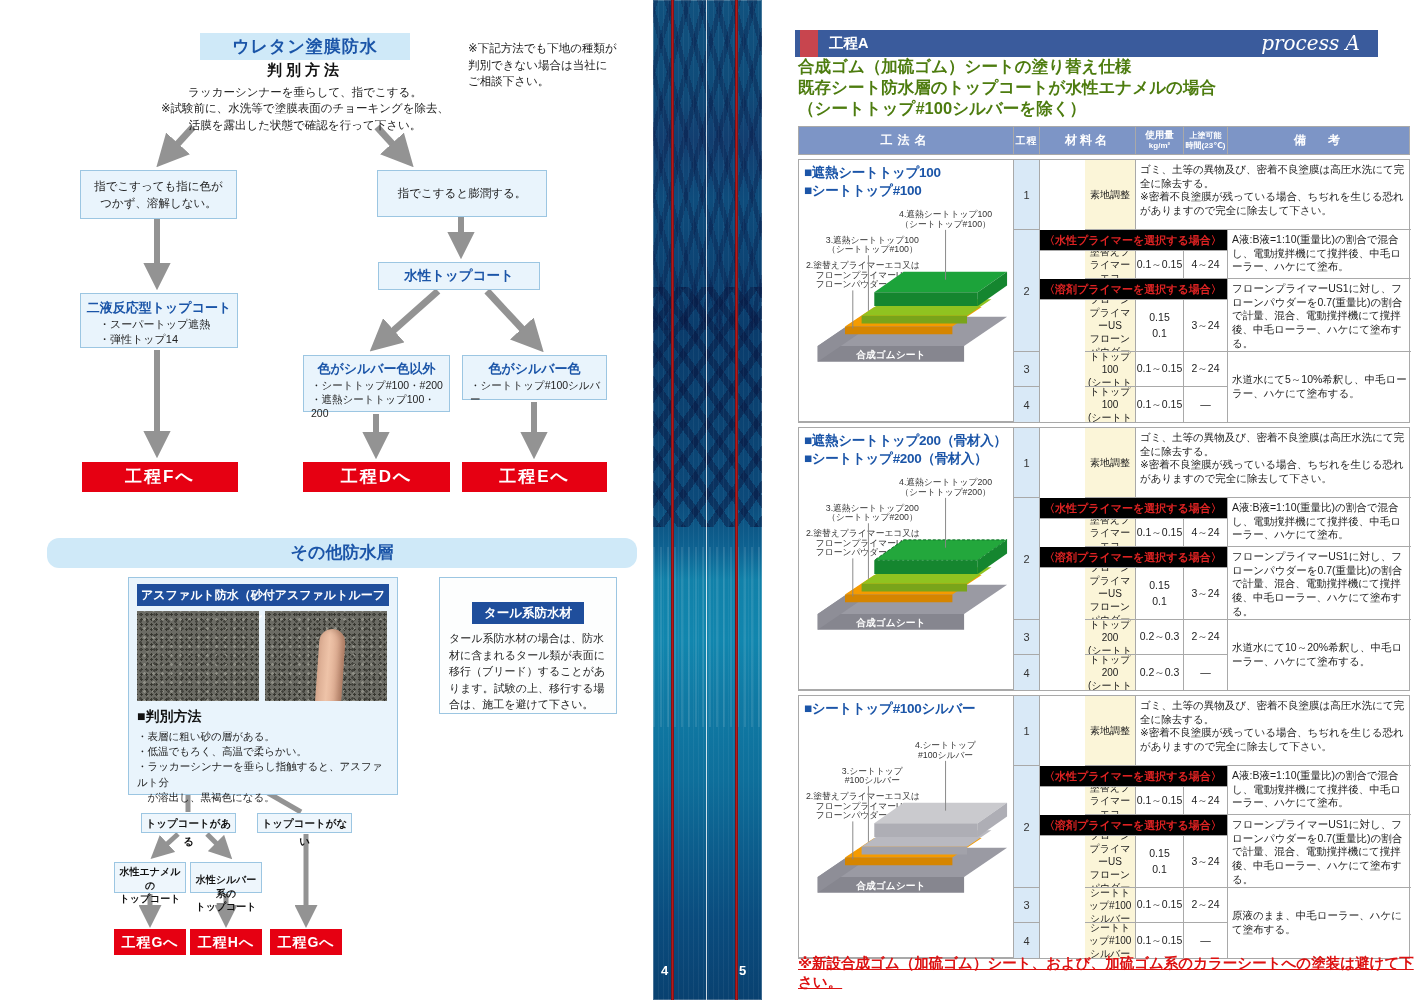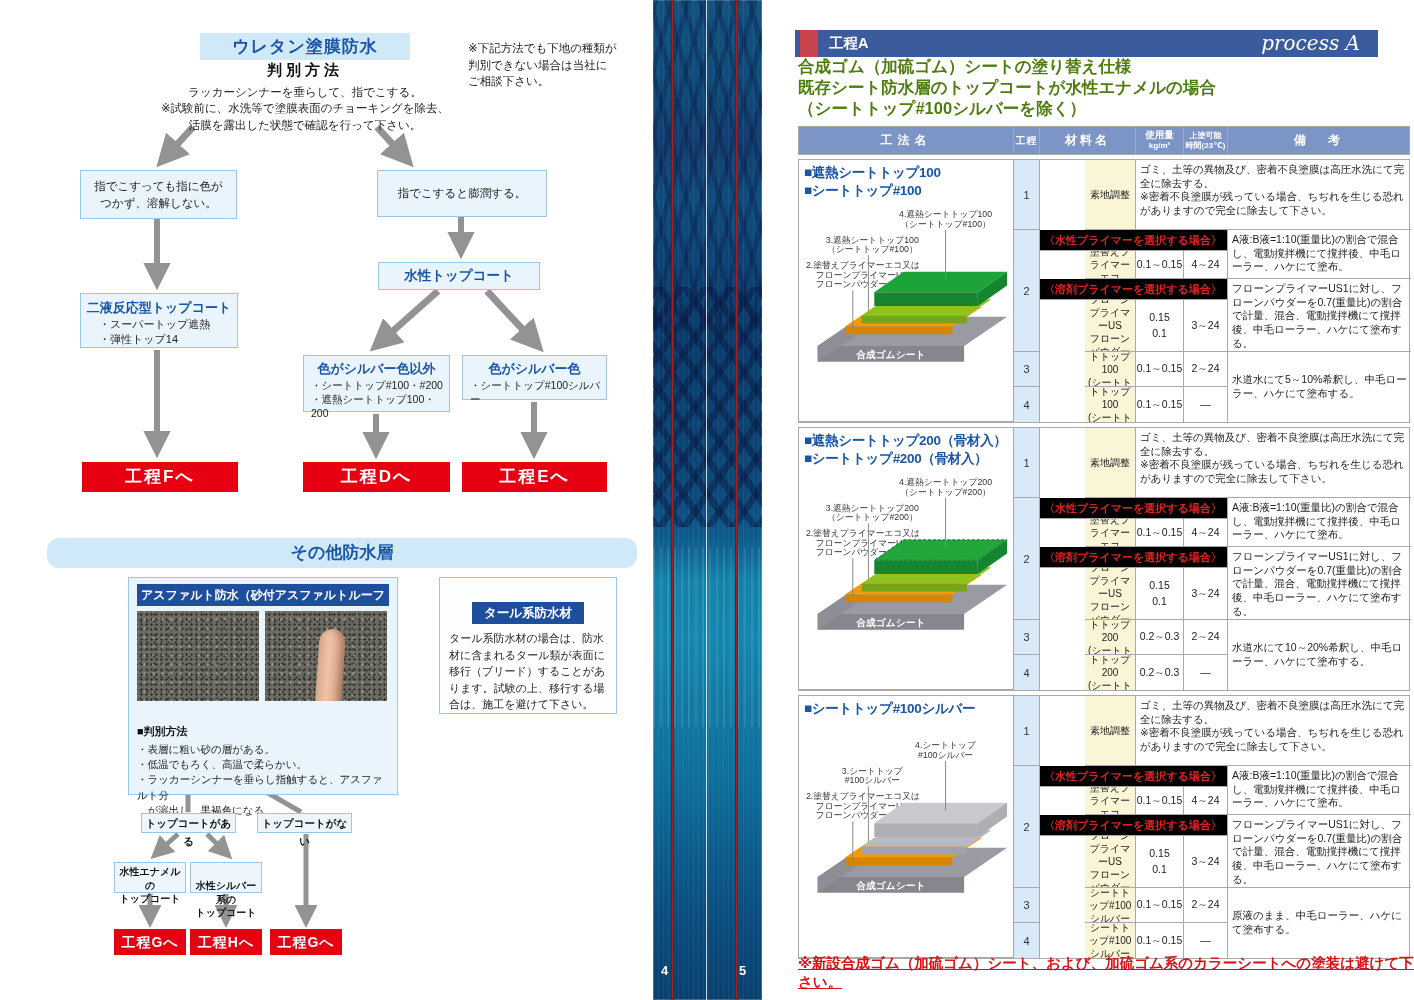--- a/index.html
+++ b/index.html
@@ -33,30 +33,30 @@
   .bnr-d{left:303px;width:147px;}
   .bnr-e{left:462px;width:145px;}
   .band-other{left:47px;top:538px;width:590px;height:30px;font-size:17px;line-height:30px;border-radius:12px;}
   .asph-panel{left:128px;top:577px;width:270px;height:218px;background:#e9f4fc;border:1px solid #9cc6e2;box-sizing:border-box;padding:6px 8px;}
   .asph-head{background:#1f4e9c;color:#fff;font-weight:bold;font-size:12px;text-align:center;line-height:22px;height:22px;}
   .photos{display:flex;gap:6px;margin-top:5px;}
   .photo{width:122px;height:90px;background-color:#6b6b64;
     background-image:radial-gradient(#45453f 1px,transparent 1.6px),radial-gradient(#8f8f86 1px,transparent 1.6px),radial-gradient(#36362f 1px,transparent 1.4px),radial-gradient(#7a7a72 1px,transparent 1.5px);
     background-size:7px 7px,9px 9px,5px 5px,11px 11px;background-position:0 0,3px 4px,2px 1px,5px 2px;position:relative;overflow:hidden;}
   .finger{position:absolute;left:52px;top:18px;width:26px;height:90px;background:linear-gradient(90deg,#d8a98f,#eec3a8 40%,#d39e84);border-radius:13px 13px 10px 10px;transform:rotate(4deg);box-shadow:inset -4px 0 6px rgba(90,50,30,.35);}
-  .asph-method{font-size:11px;font-weight:bold;color:#111;margin-top:23px;font-family:Liberation Mono, monospace;}
+  .asph-method{font-size:14px;font-weight:bold;color:#111;margin-top:7px;font-family:Liberation Mono, monospace;}
   .asph-bullets{font-size:10.5px;line-height:1.45;margin-top:3px;color:#222;}
   .tar-panel{left:408px;top:577px;width:178px;height:137px;background:#fdfefe;border:1px solid #9cc6e2;box-sizing:border-box;padding:24px 9px;margin-left:31px;}
   .tar-head{background:#1f4e9c;color:#fff;font-weight:bold;font-size:12.5px;text-align:center;line-height:22px;height:22px;width:112px;margin:0 auto 6px auto;}
   .tar-body{font-size:11px;line-height:1.5;color:#222;}
   .sbox{background:#eef6fc;border:1px solid #9cc6e2;text-align:center;font-weight:bold;color:#111;box-sizing:border-box;}
   .box-hastop{left:141px;top:813px;width:95px;height:20px;font-size:10.5px;line-height:18px;}
   .box-notop{left:257px;top:813px;width:95px;height:20px;font-size:10.5px;line-height:18px;}
   .box-enamel{left:114px;top:862px;width:72px;height:31px;font-size:10px;line-height:1.35;padding-top:2px;}
-  .box-silser{left:190px;top:862px;width:72px;height:31px;font-size:10px;line-height:1.35;padding-top:16px;}
+  .box-silser{left:190px;top:862px;width:72px;height:31px;font-size:10px;line-height:1.35;padding-top:10px;}
   .bnr-bot{top:929px;height:26px;font-size:14px;line-height:26px;letter-spacing:1px;}
   .bnr-g1{left:114px;width:72px;}
   .bnr-h{left:190px;width:72px;}
   .bnr-g2{left:270px;width:72px;}
 
   
   .strip{left:653px;top:0;width:109px;height:1000px;
     background:linear-gradient(180deg,#11527f 0%,#0f4b79 9%,#123e70 14%,#0e4c7c 20%,#0c4272 28%,#0a3c6c 33%,#0b4372 42%,#0c4a7a 50%,#0e6392 55%,#1181a9 58%,#1186ae 64%,#107aa4 70%,#0e6f9b 78%,#0c5d8c 85%,#0a4c7e 92%,#094170 100%);
     box-shadow:inset 0 0 0 1px rgba(255,255,255,.22);}
   .s-ov{position:absolute;left:0;width:100%;}

